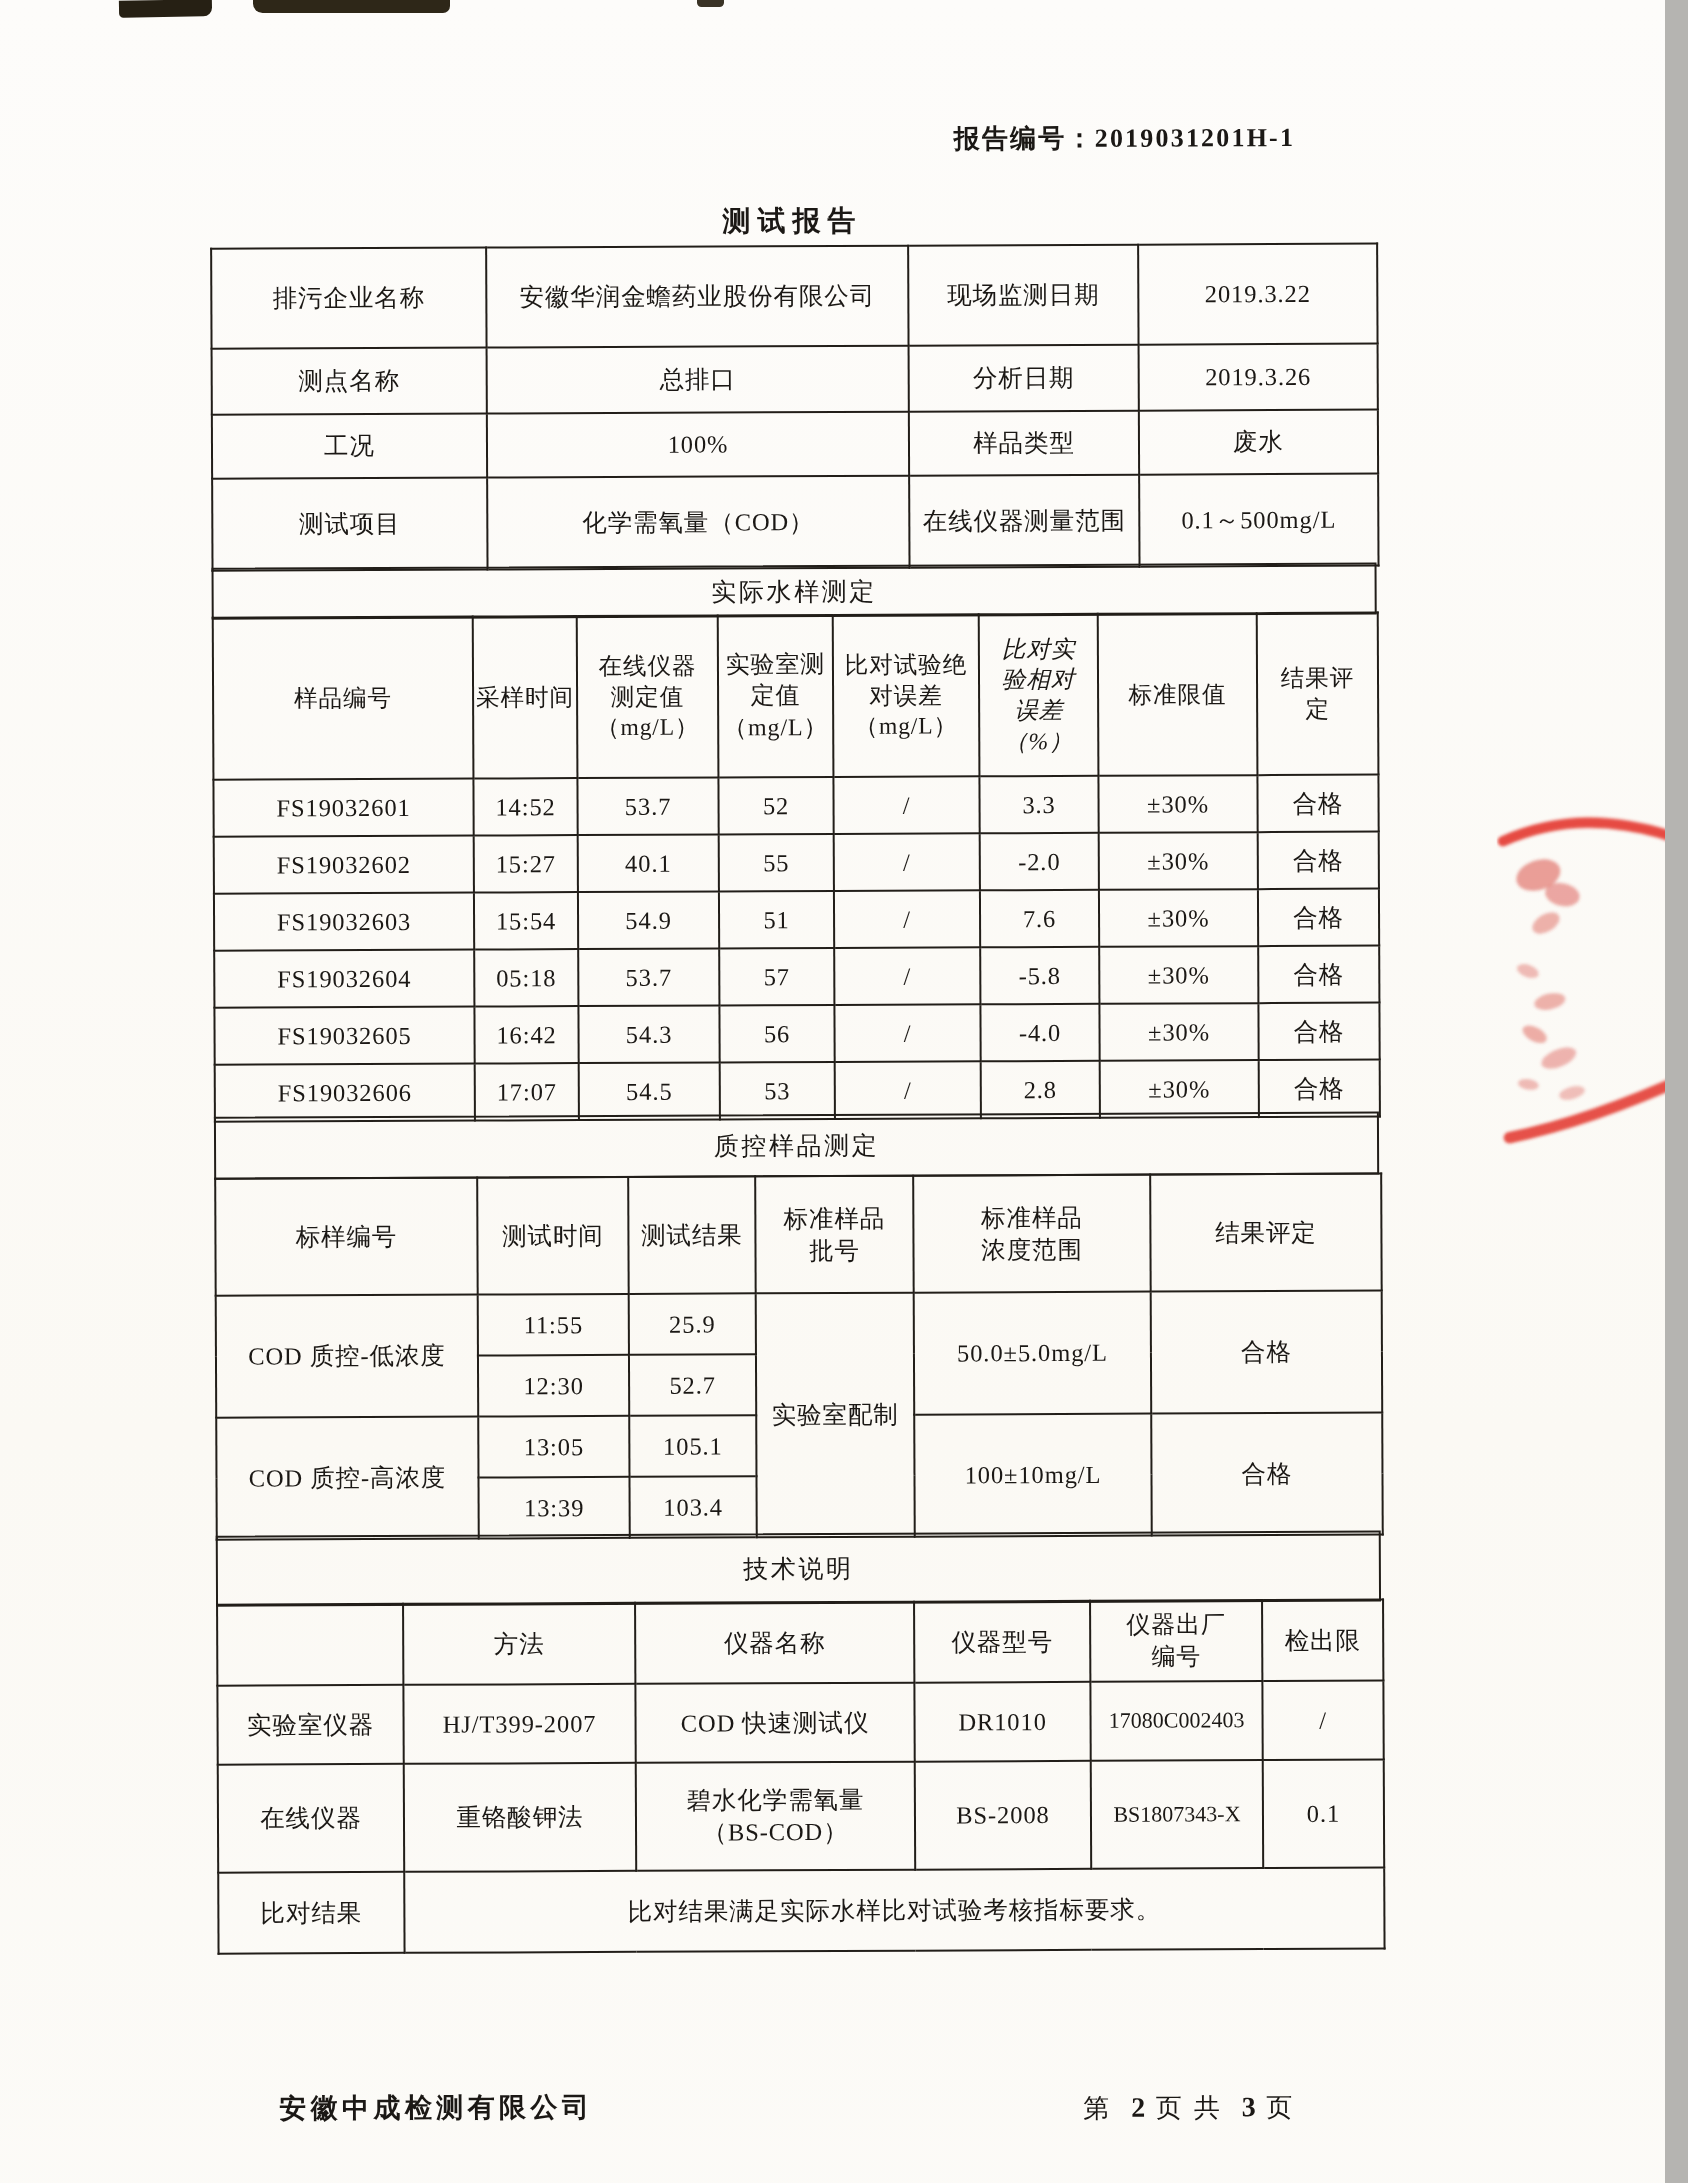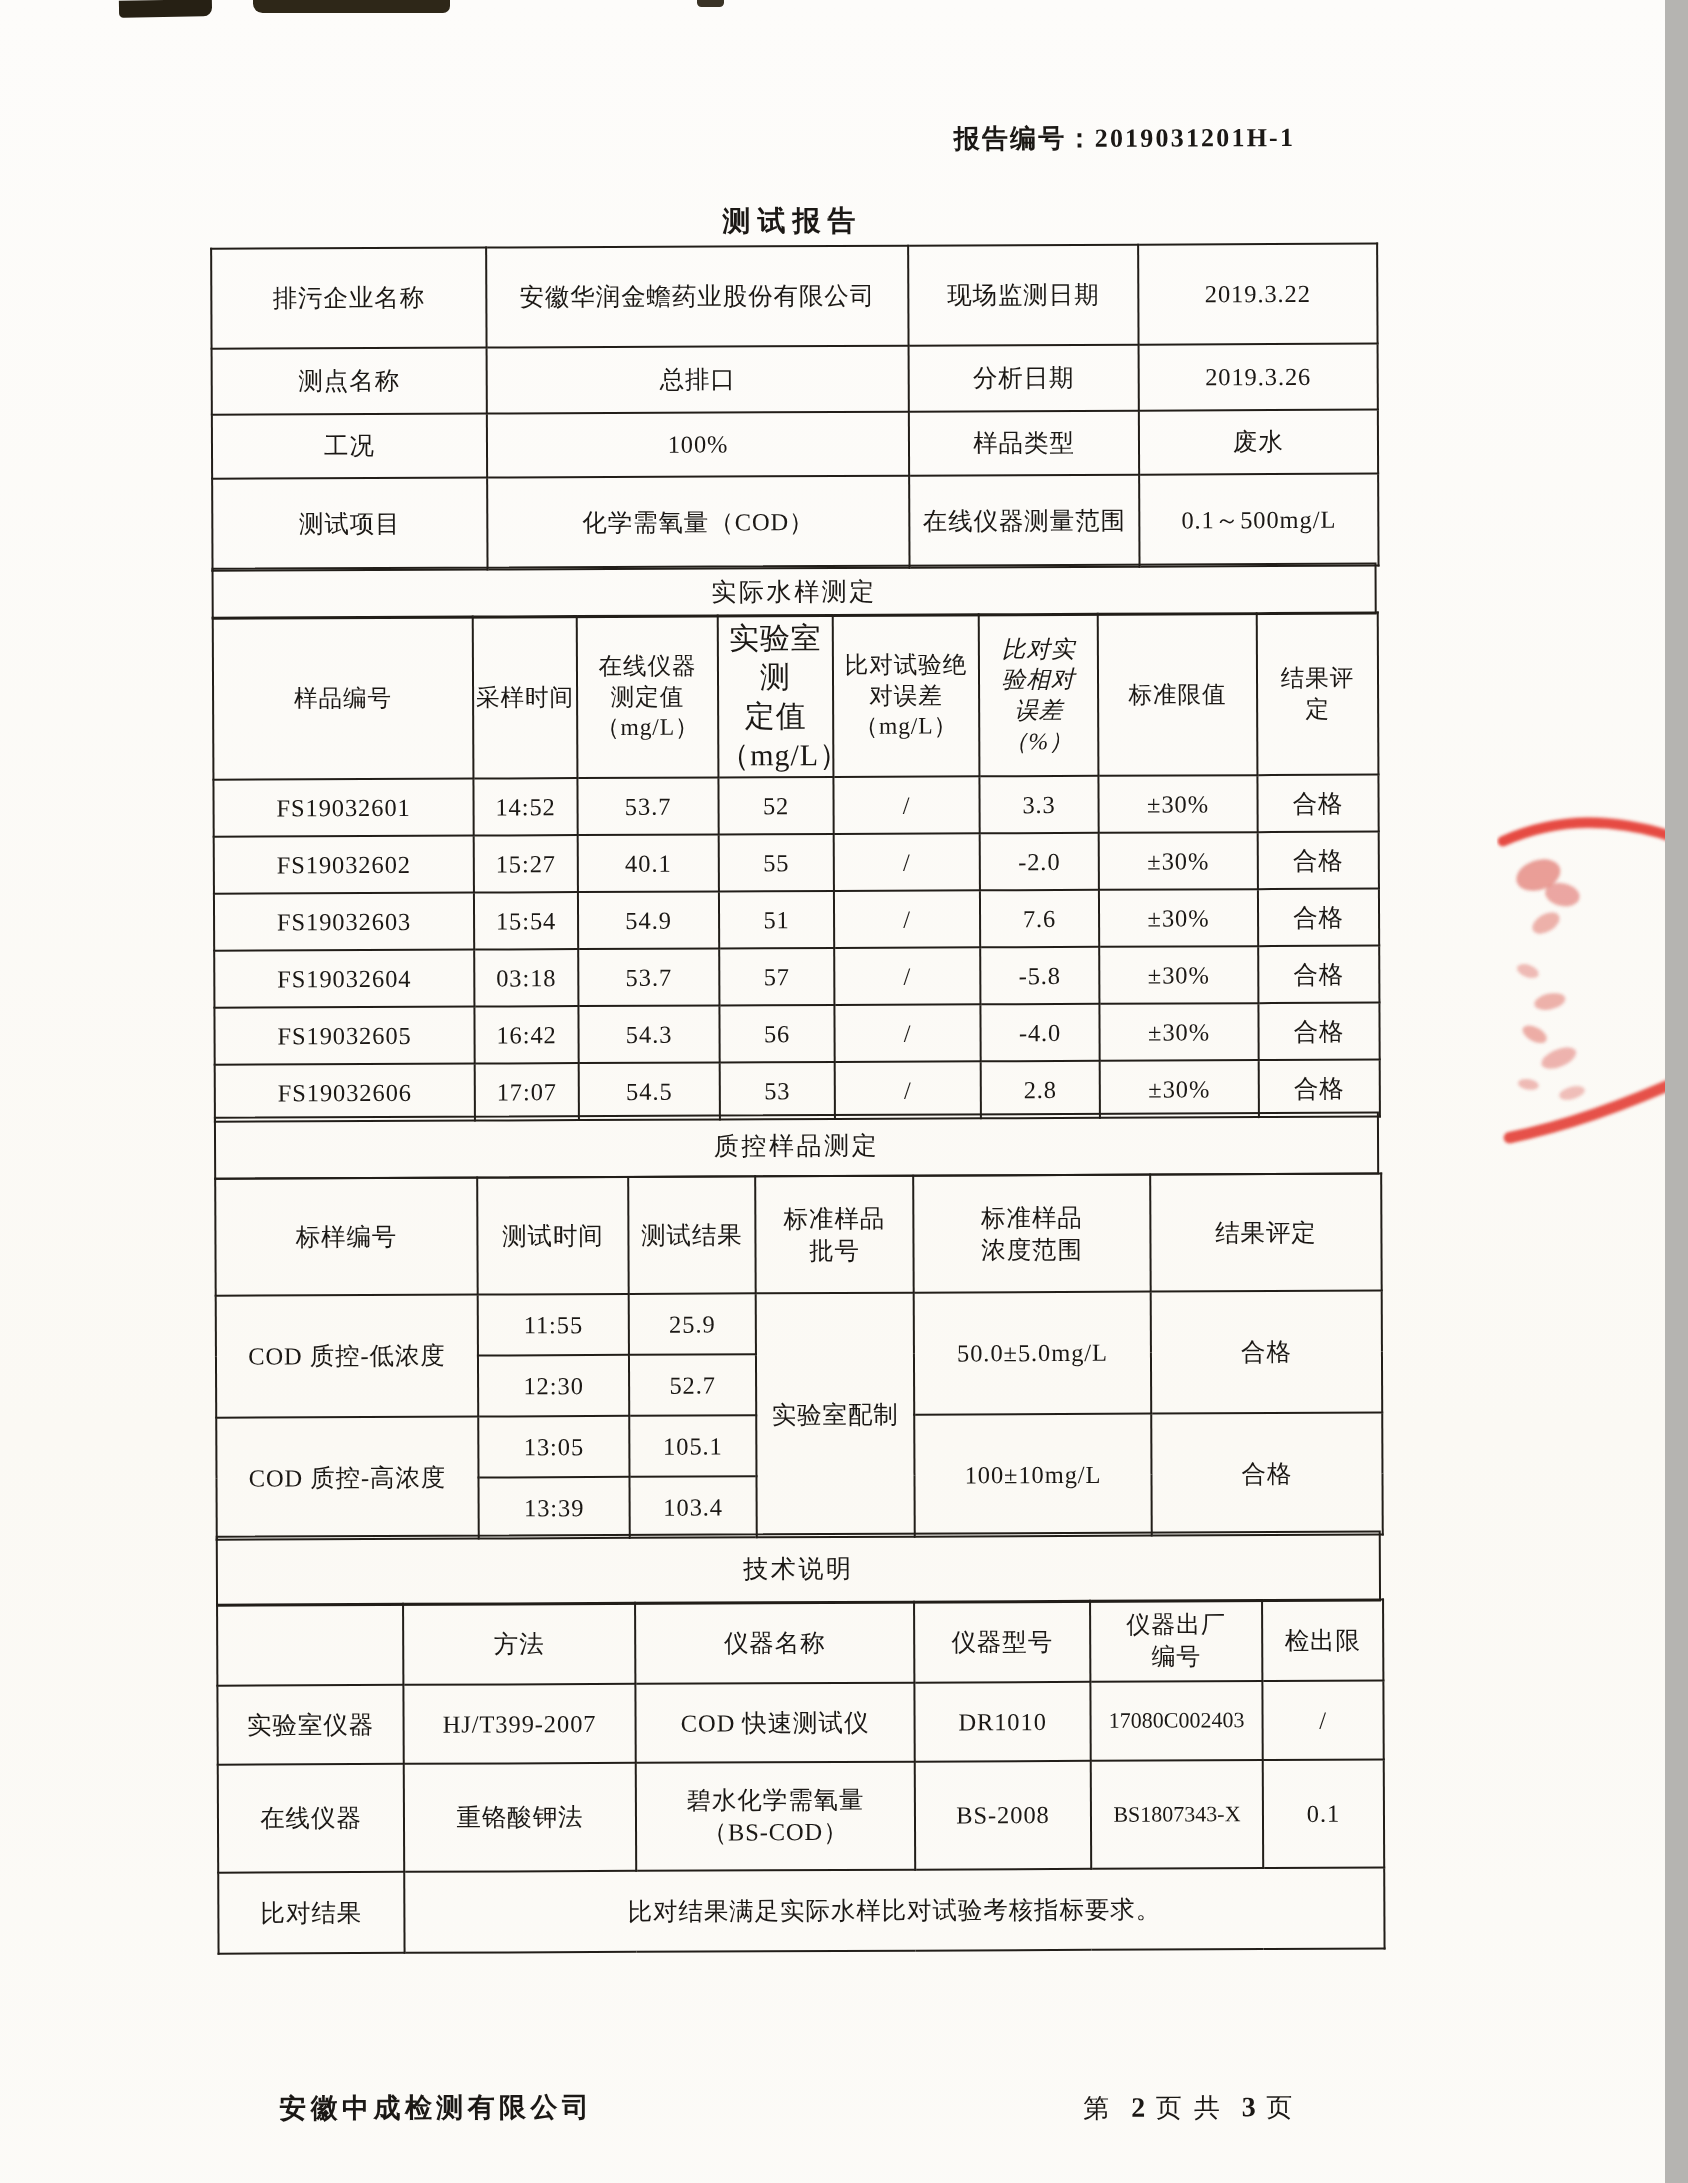--- a/index.html
+++ b/index.html
@@ -90,21 +90,21 @@
           <col style="width:159px">
           <col style="width:121px">
         </colgroup>
       <tbody>
           <tr style="height:162px;">
         <th style="font-size:23.6px;">样品编号</th>
         <th style="font-size:23.6px;">采样时间</th>
         <th style="font-size:23.6px;">在线仪器
 测定值
 （mg/L）</th>
-        <th style="font-size:30px;">实验室测
+        <th style="font-size:24px;">实验室测
 定值
 （mg/L）</th>
         <th style="font-size:23.6px;">比对试验绝
 对误差
 （mg/L）</th>
         <th style="font-size:23.6px;font-style:italic;">比对实
 验相对
 误差
 （%）</th>
         <th style="font-size:23.6px;">标准限值</th>
@@ -136,21 +136,21 @@
         <td>15:54</td>
         <td>54.9</td>
         <td>51</td>
         <td>/</td>
         <td>7.6</td>
         <td>±30%</td>
         <td>合格</td>
       </tr>
       <tr style="height:57px;">
         <td>FS19032604</td>
-        <td>03:18</td>
+        <td>05:18</td>
         <td>53.7</td>
         <td>57</td>
         <td>/</td>
         <td>-5.8</td>
         <td>±30%</td>
         <td>合格</td>
       </tr>
       <tr style="height:57px;">
         <td>FS19032605</td>
         <td>16:42</td>

